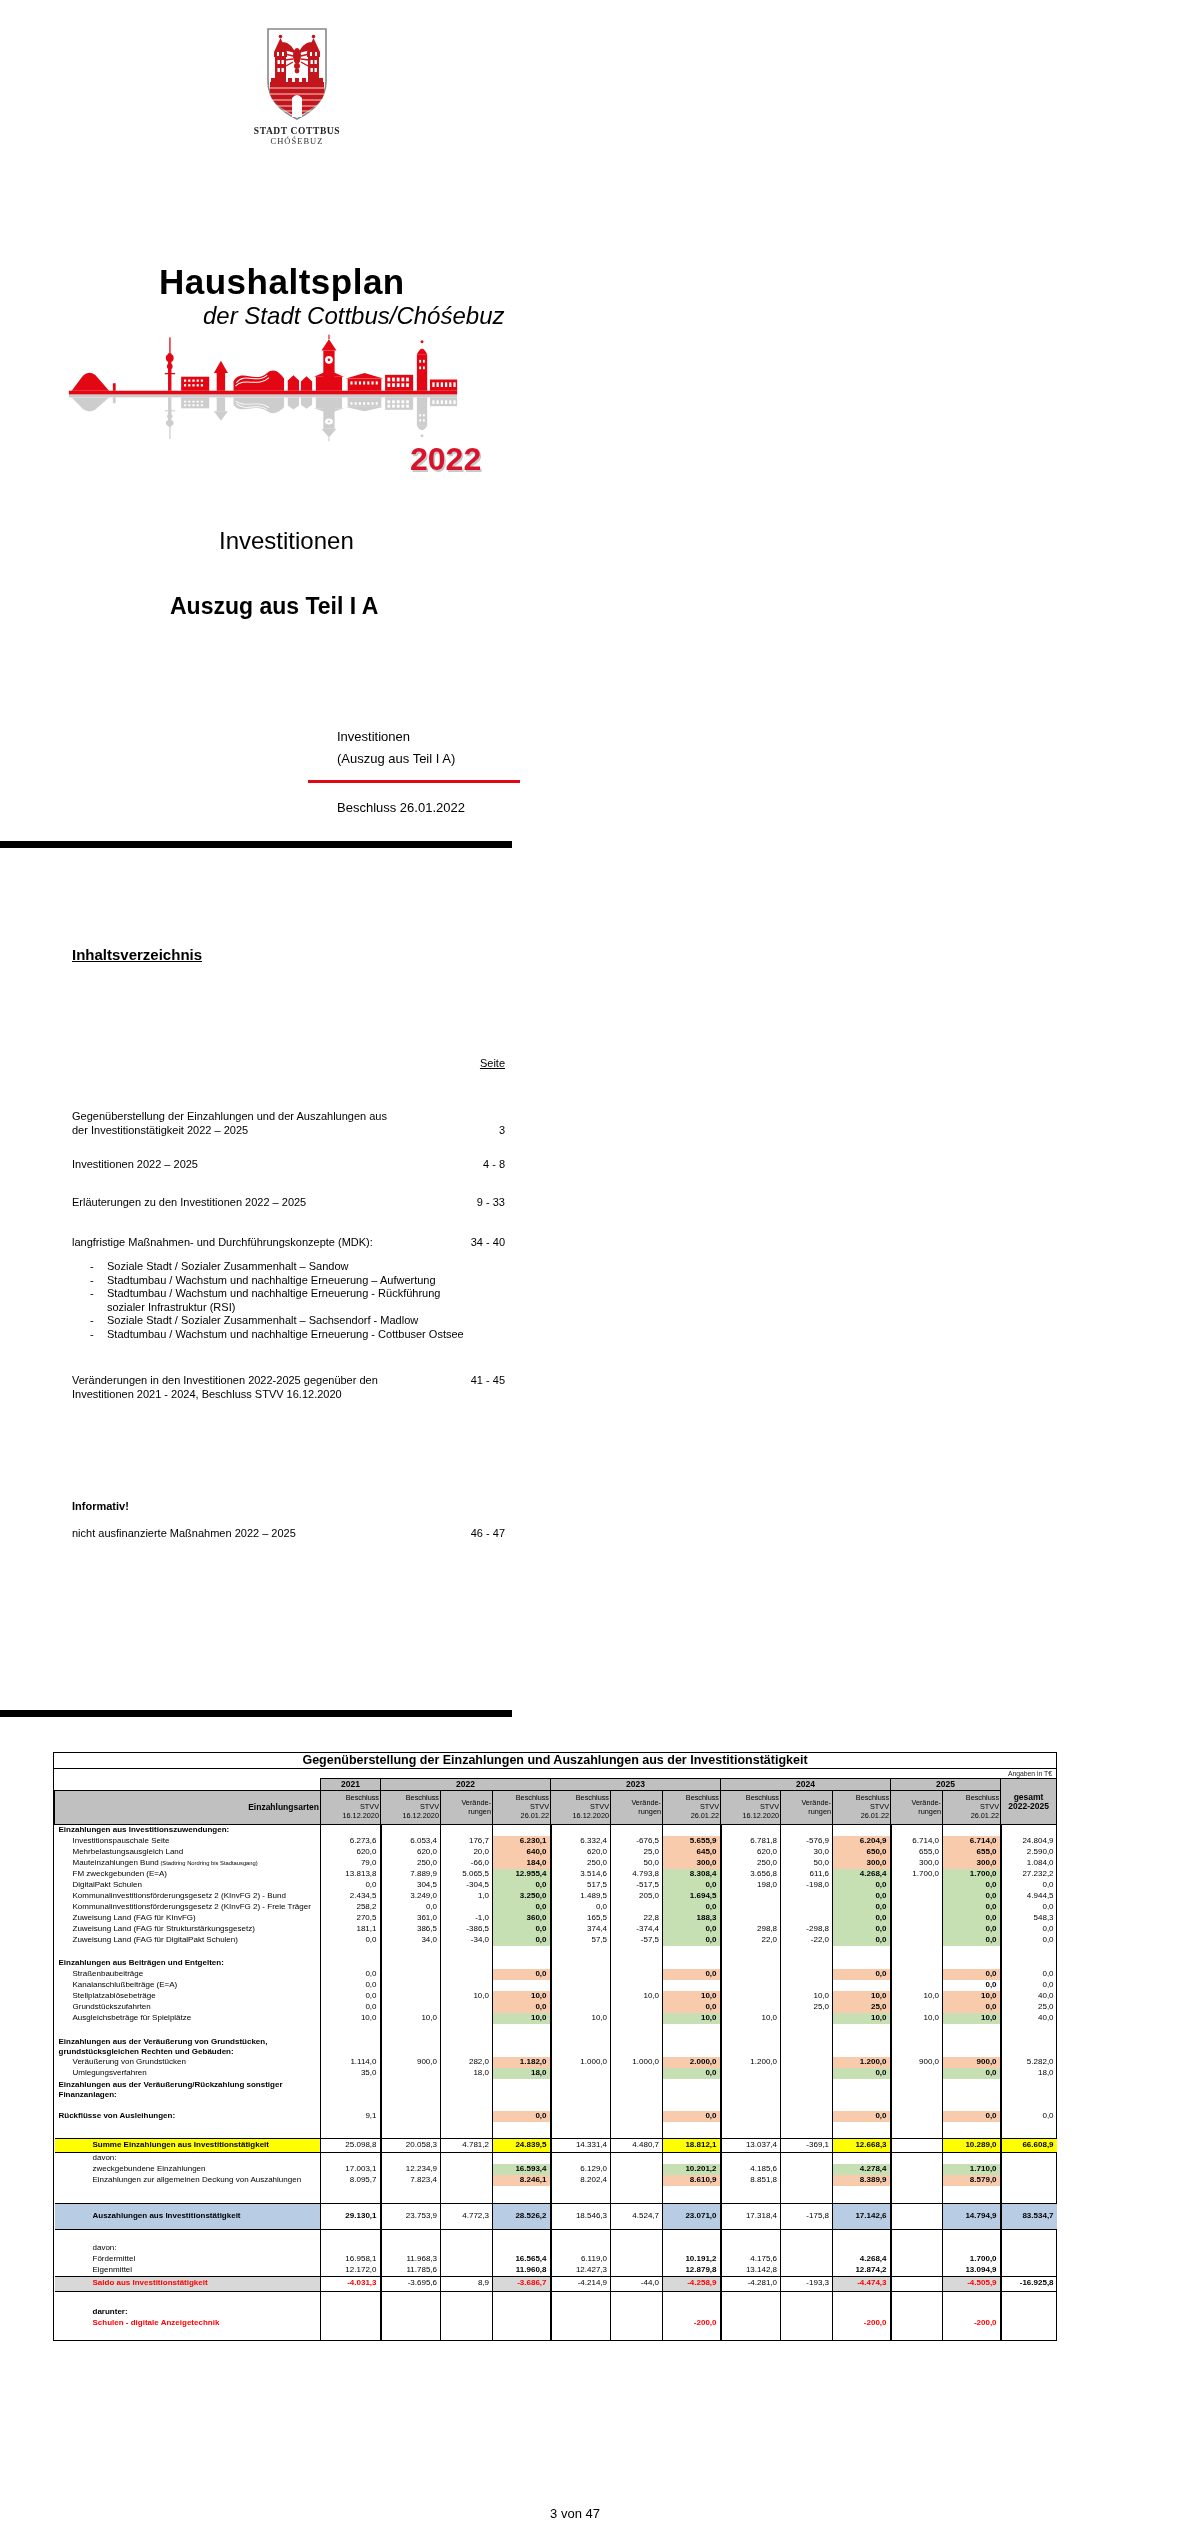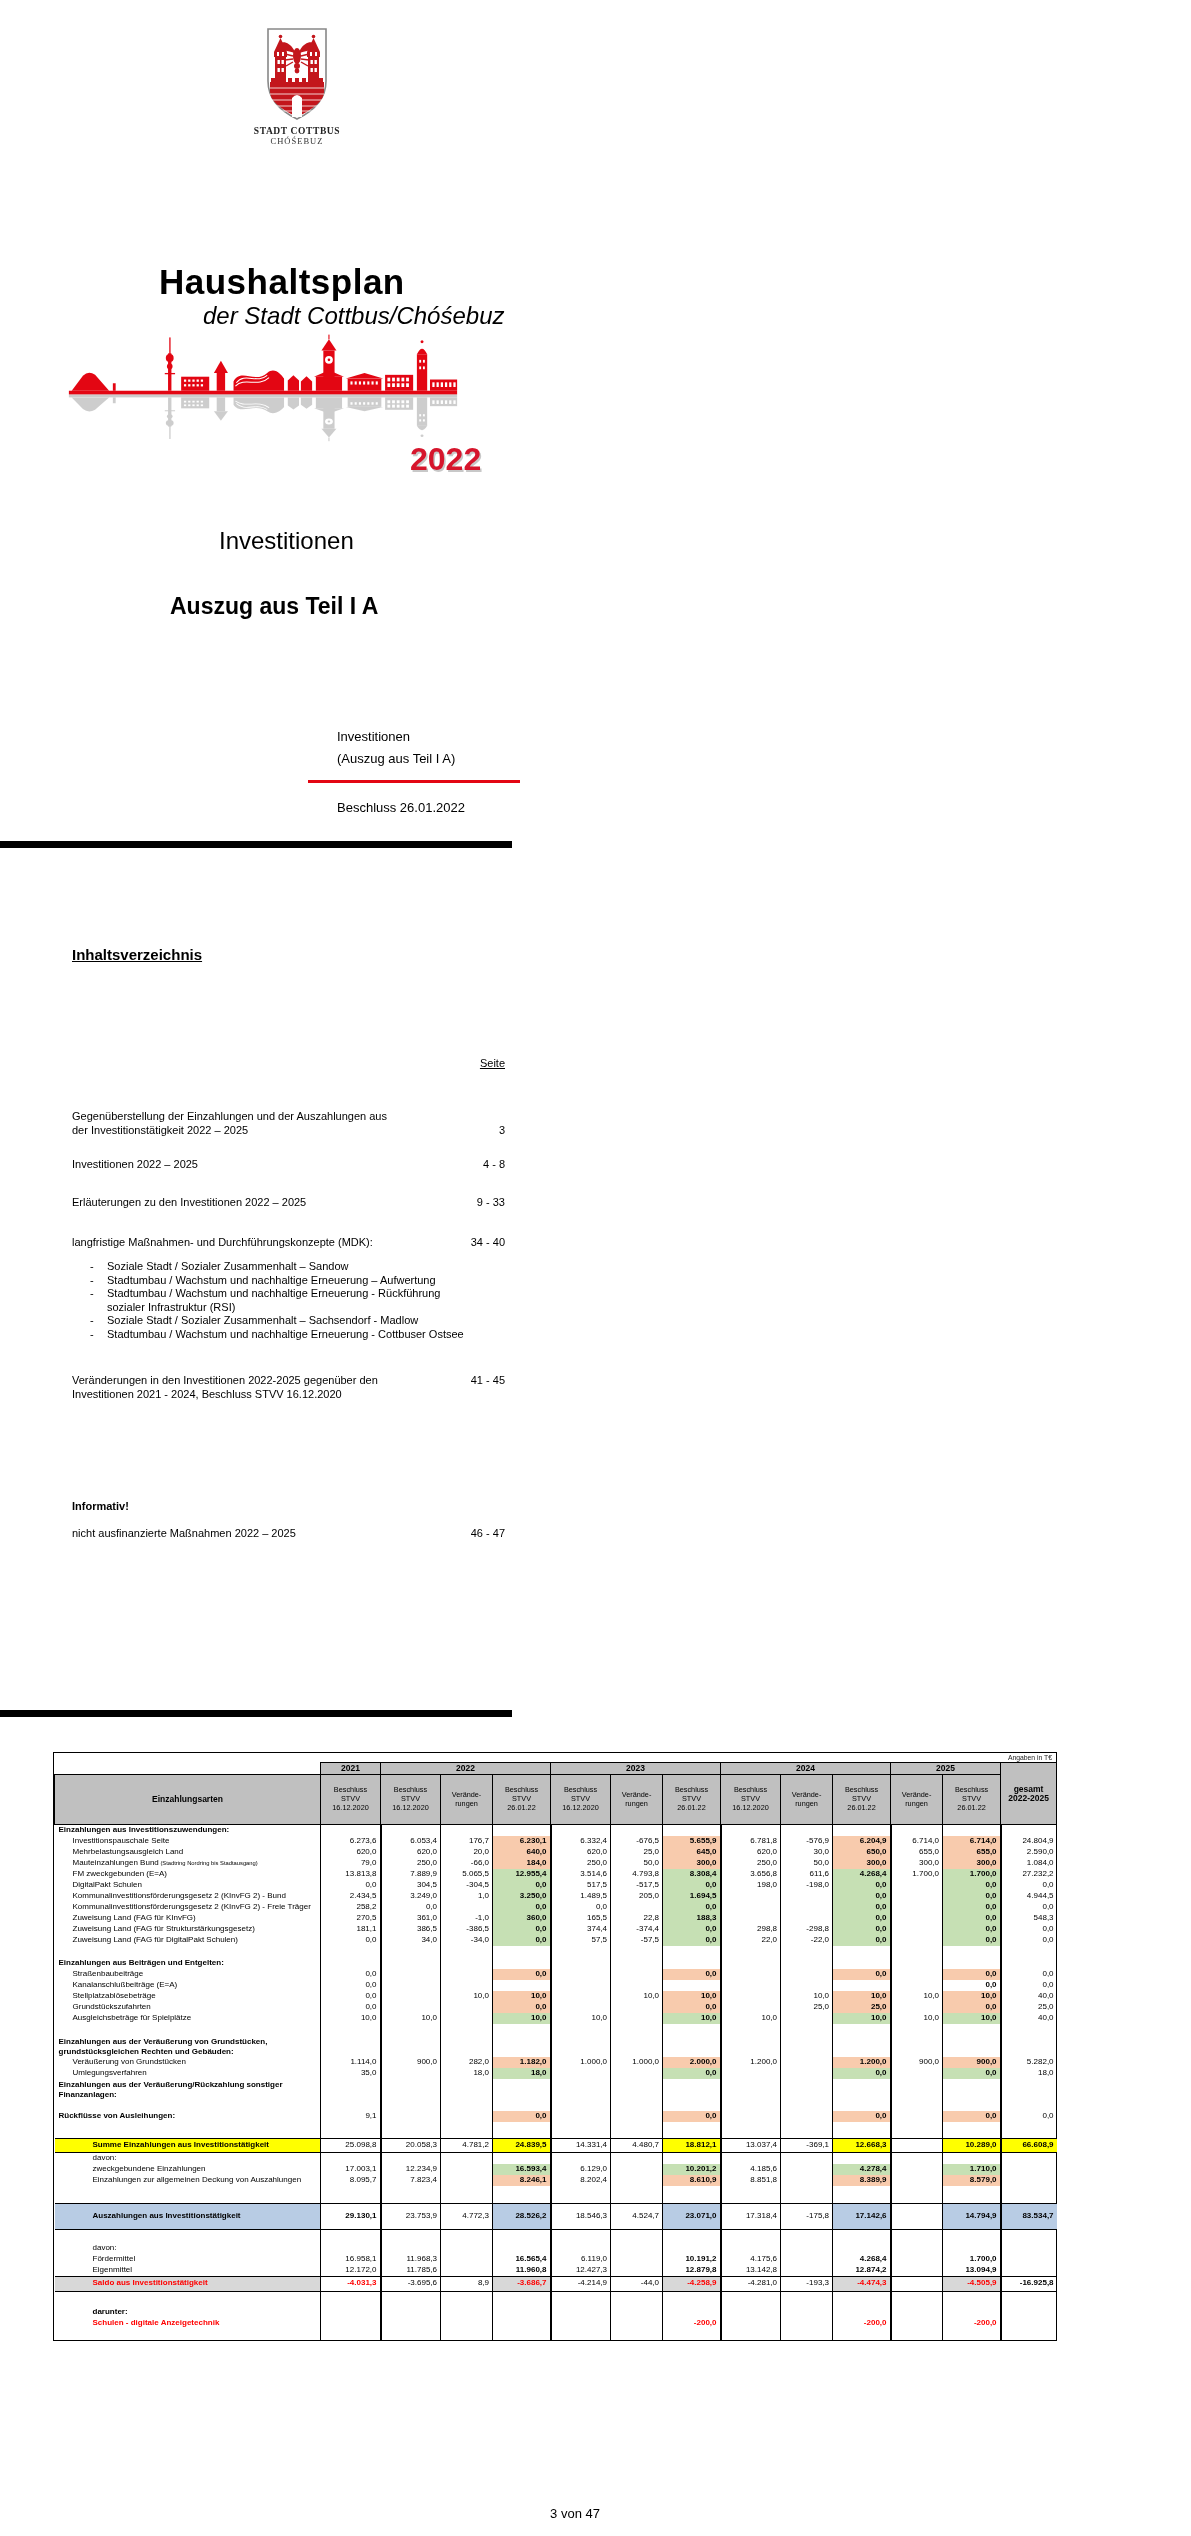--- a/index.html
+++ b/index.html
@@ -34,22 +34,22 @@
   .tablewrap{left:53px;top:1752px;width:1002px;border:1px solid #000;background:#fff;}
   .ttitle{height:15px;line-height:15px;text-align:center;font-weight:bold;font-size:12.5px;border-bottom:1px solid #000;}
   .tunit{height:9px;line-height:9px;text-align:right;font-size:6.8px;padding-right:4px;color:#222;}
   table{border-collapse:collapse;table-layout:fixed;width:100%;}
   td{font-size:8px;line-height:10.5px;height:11px;padding:0 2px;border-left:1px solid #000;overflow:hidden;}
   td:first-child{border-left:none;}
   td.gs{border-left-width:2px;}
   td.n{text-align:right;white-space:nowrap;padding-right:3px;}
   tr.yrow td{background:#C0C0C0;border:1px solid #000;text-align:center;font-weight:bold;font-size:8.5px;height:11px;}
   tr.yrow td.noB{background:#fff;border:none;}
-  tr.hrow td{background:#C0C0C0;border:1px solid #000;text-align:center;font-size:7.3px;line-height:8.8px;
-             white-space:pre-line;height:31px;vertical-align:middle;padding:9px;}
+  tr.hrow td{background:#C0C0C0;border:1px solid #000;text-align:right;font-size:7.3px;line-height:8.8px;
+             white-space:pre-line;height:31px;vertical-align:middle;padding:1px;}
   tr.hrow td.ehead{font-weight:bold;font-size:8.5px;}
   td.ghead{background:#C0C0C0;border:1px solid #000;text-align:center;font-weight:bold;font-size:7.8px;
            white-space:normal;line-height:9px;vertical-align:middle;}
   .lbl{white-space:nowrap;padding-left:4px;}
   tr.t-sec td.lbl{font-weight:bold;}
   tr.t-sec2 td{height:21px;}
   tr.t-sec2 td.lbl{white-space:pre-line;font-weight:bold;line-height:10px;vertical-align:middle;}
   tr.t-item td.lbl{padding-left:18px;}
   tr.t-item2 td.lbl,tr.t-davon td.lbl,tr.t-darunter td.lbl,tr.t-note td.lbl{padding-left:38px;}
   tr.t-sumy td.lbl,tr.t-sumb td.lbl,tr.t-saldo td.lbl{padding-left:38px;}
@@ -287,20 +287,21 @@
       </div>
       <div class="toc-entry" style="top: 1527px;">
         <div>nicht ausfinanzierte Maßnahmen 2022 – 2025</div>
         <span class="toc-page" style="top: 0px;">46 - 47</span>
       </div>
     </div>
 
   <div class="blackbar b2"></div>
 
   <div class="abs tablewrap">
+    <div class="ttitle">Gegenüberstellung der Einzahlungen und Auszahlungen aus der Investitionstätigkeit</div>
     <div class="tunit">Angaben in T€</div>
     <table id="invtable">
         <colgroup>
           <col style="width: 266px;">
           <col style="width: 60px;">
           <col style="width: 60px;">
           <col style="width: 52px;">
           <col style="width: 58px;">
           <col style="width: 60px;">
           <col style="width: 52px;">

